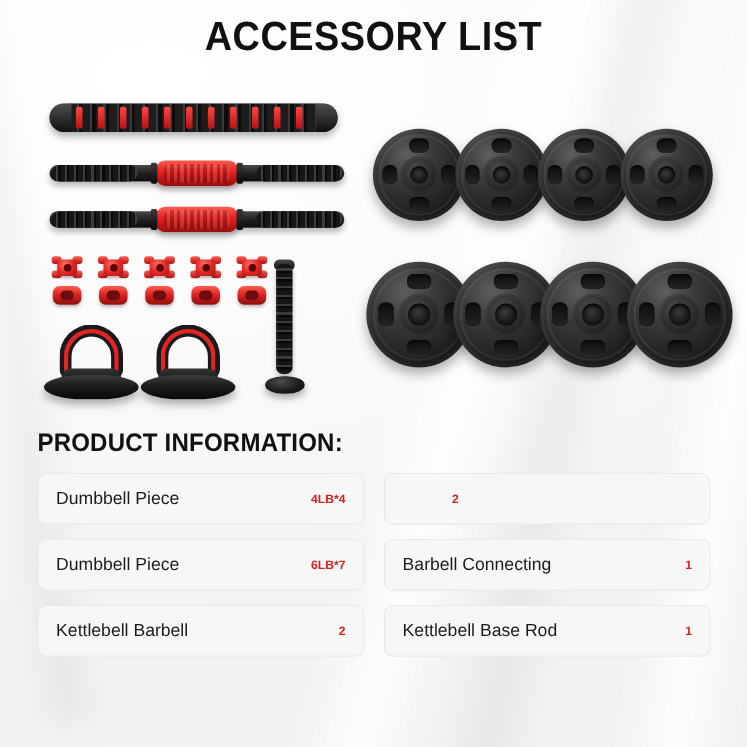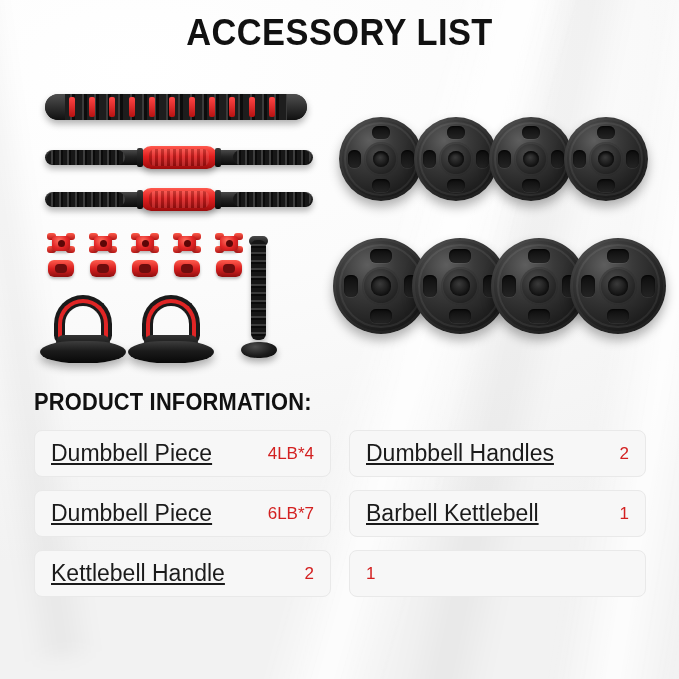--- a/index.html
+++ b/index.html
@@ -340,28 +340,28 @@
     border-radius: 8px;
     background: #f7f7f7;
     border: 1px solid #e9e9e9;
     display: flex;
     align-items: center;
     justify-content: space-between;
     padding: 0 16px;
     box-sizing: border-box;
   }
   .info-label {
-    font-size: 23px;
+    font-size: 16px;
     color: #1b1b1b;
-    text-decoration: underline;
   }
   .info-value {
-    font-size: 17px;
-    font-weight: normal;
+    font-size: 11px;
+    font-weight: bold;
     color: #d32020;
+    margin-left: 45px;
   }
 </style>
 </head>
 <body>
 
 <div class="page">
 
   <div class="bg-streak" style="left:360px;top:-40px;width:120px;height:780px;transform:rotate(16deg);"></div>
   <div class="bg-shadow" style="left:470px;top:-60px;width:90px;height:800px;transform:rotate(12deg);"></div>
   <div class="bg-streak" style="left:610px;top:-30px;width:110px;height:760px;transform:rotate(9deg);"></div>
@@ -564,33 +564,33 @@
     <div class="info-col">
       <div class="info-row">
         <span class="info-label">Dumbbell Piece</span>
         <span class="info-value">4LB*4</span>
       </div>
       <div class="info-row">
         <span class="info-label">Dumbbell Piece</span>
         <span class="info-value">6LB*7</span>
       </div>
       <div class="info-row">
-        <span class="info-label">Kettlebell Handle</span>
+        <span class="info-label">Kettlebell Barbell</span>
         <span class="info-value">2</span>
       </div>
     </div>
 
     <div class="info-col">
       <div class="info-row">
-        <span class="info-label">Dumbbell Handles</span>
         <span class="info-value">2</span>
       </div>
       <div class="info-row">
-        <span class="info-label">Barbell Kettlebell</span>
+        <span class="info-label">Barbell Connecting</span>
         <span class="info-value">1</span>
       </div>
       <div class="info-row">
+        <span class="info-label">Kettlebell Base Rod</span>
         <span class="info-value">1</span>
       </div>
     </div>
   </div>
 
 </div>
 
 </body></html>

